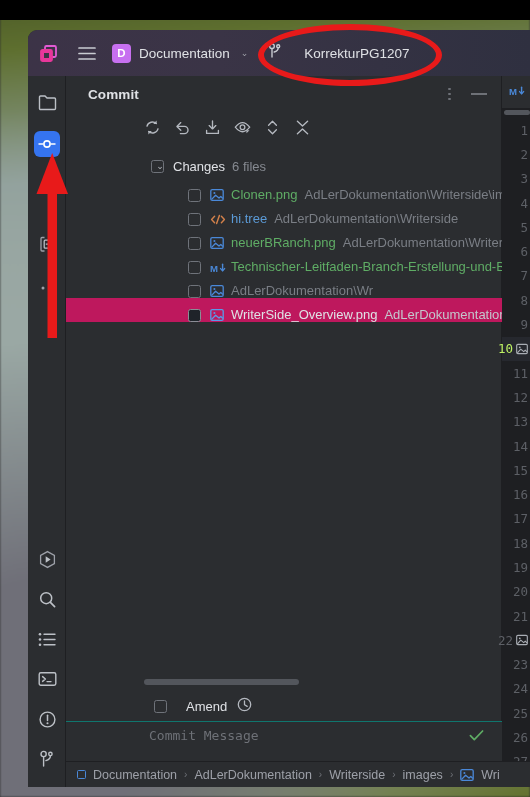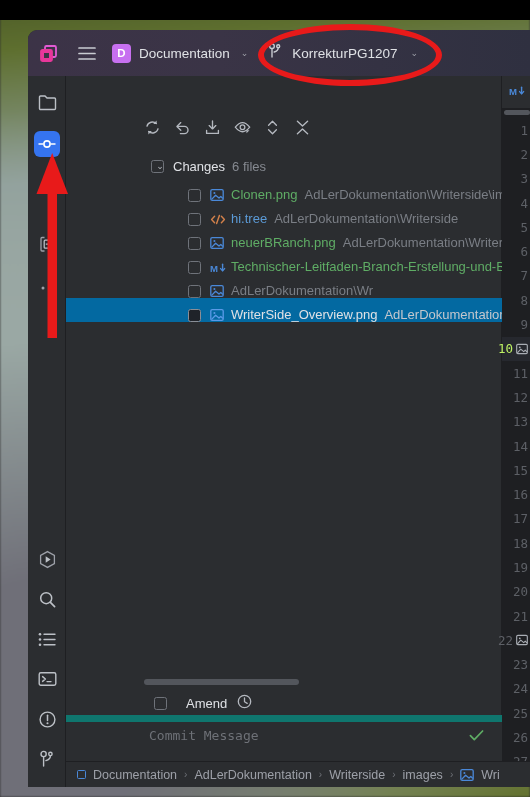--- a/index.html
+++ b/index.html
@@ -56,21 +56,21 @@
   }
   .proj-badge {
     width: 19px; height: 19px; border-radius: 4px;
     background: #c770f0; color: #fff;
     font-size: 11.5px; font-weight: bold;
     display: flex; align-items: center; justify-content: center;
   }
   .proj-name { color: #dfe1e5; font-size: 13.5px; }
   .chev { color: #9da0a8; font-size: 9px; margin-left: 3px; }
   .branch-chip {
-    display: flex; align-items: center; gap: 10px;
+    display: flex; align-items: center; gap: 22px;
     height: 46px; margin-left: 14px;
   }
   .branch-name { color: #dfe1e5; font-size: 13.5px; }
 
   
   #sidebar {
     position: absolute; left: 0; top: 46px; width: 38px; height: 711px;
     background: #2b2d30;
     border-right: 1px solid #1e1f22;
   }
@@ -118,21 +118,21 @@
   #changes-tree {
     position: absolute; left: 0; top: 78px; width: 436px; height: 520px;
     overflow: hidden;
   }
   .tree-row {
     height: 24px; display: flex; align-items: center;
     white-space: nowrap; font-size: 13px;
   }
   .tree-row.group { padding-left: 85px; }
   .tree-row.file  { padding-left: 122px; align-items: flex-end; }
-  .tree-row.sel   { background: #0369a1; }
+  .tree-row.sel   { background: #be185d; }
   .twisty {
     position: absolute; left: 88px; color: #b4b8bf; font-size: 9px;
     width: 12px; text-align: center;
   }
   .cbox {
     width: 13px; height: 13px; border: 1px solid #6f737a; border-radius: 2.5px;
     background: #2b2d30; flex: 0 0 auto; margin-right: 9px;
   }
   .tree-row.sel .cbox { background: #1f2329; border-color: #8a8e96; }
   .grp-label { color: #dfe1e5; font-weight: normal; margin-right: 7px; }
@@ -147,21 +147,21 @@
   
   #tree-hscroll {
     position: absolute; left: 78px; top: 603px; width: 155px; height: 6px;
     background: #53565c; border-radius: 3px;
   }
 
   
   #amend-row {
     position: absolute; left: 0; top: 616px; width: 436px; height: 30px;
     display: flex; align-items: center; padding-left: 88px; gap: 10px;
-    border-bottom: 7px solid #0f766e;
+    border-bottom: 1px solid #0f766e;
   }
   #amend-label { color: #dfe1e5; font-size: 13px; }
 
   
   #msg-area {
     position: absolute; left: 0; top: 646px; width: 436px; height: 64px;
     background: #2b2d30;
   }
   #msg-placeholder {
     position: absolute; left: 83px; top: 6px;
@@ -373,20 +373,31 @@
             <path d="M4.6 6.7 V16" fill="none" stroke="#bcc0c6" stroke-width="1.4" stroke-linecap="round"></path>
             <path d="M11.4 5.8 q0 3.6 -4.5 4.8" fill="none" stroke="#bcc0c6" stroke-width="1.4" stroke-linecap="round"></path>
           </svg>
         </span>
       </div>
     </div>
   </div>
 
   <div id="commit-panel">
 
+    <div id="commit-title-bar">
+      <span id="commit-title">Commit</span>
+      <div id="commit-title-actions">
+        <span class="dots-v">
+            <i></i>
+            <i></i>
+            <i></i>
+          </span>
+        <span class="minimize"></span>
+      </div>
+    </div>
 
     <div id="commit-toolbar">
       <span class="tb-ico">
         <svg width="17" height="17" viewBox="0 0 17 17">
           <path d="M3 7.2 a5.6 5.6 0 0 1 9.3 -2.6" fill="none" stroke="#b4b8bf" stroke-width="1.35" stroke-linecap="round"></path>
           <path d="M14 9.8 a5.6 5.6 0 0 1 -9.3 2.6" fill="none" stroke="#b4b8bf" stroke-width="1.35" stroke-linecap="round"></path>
           <path d="M12.6 1.6 L12.6 5.1 L9.2 4.9 Z" fill="#b4b8bf"></path>
           <path d="M4.4 15.4 L4.4 11.9 L7.8 12.1 Z" fill="#b4b8bf"></path>
         </svg>
       </span>

